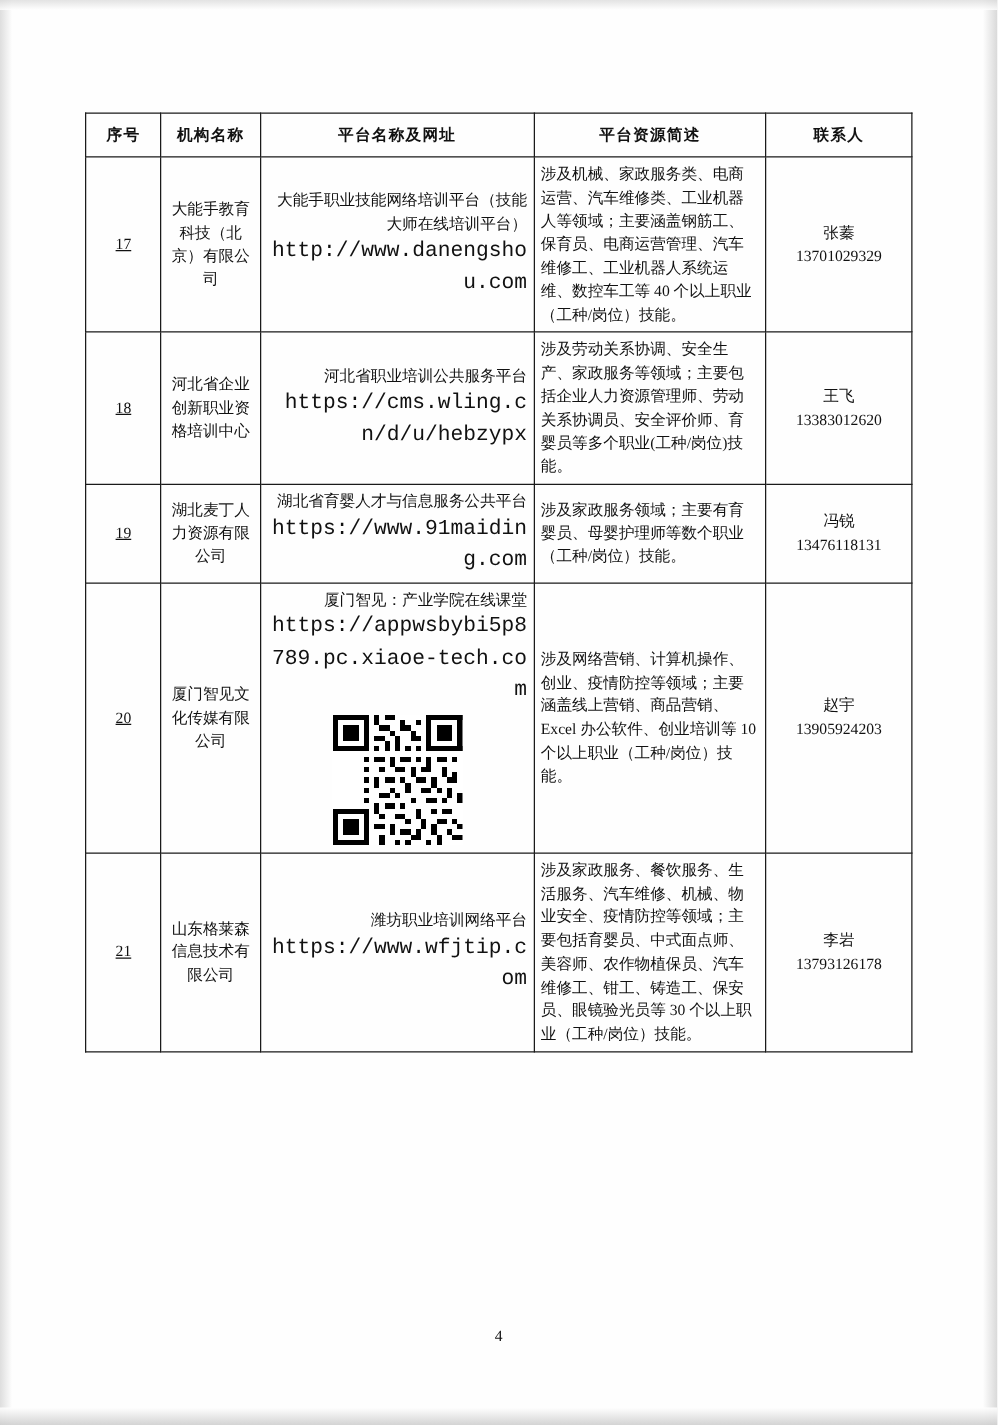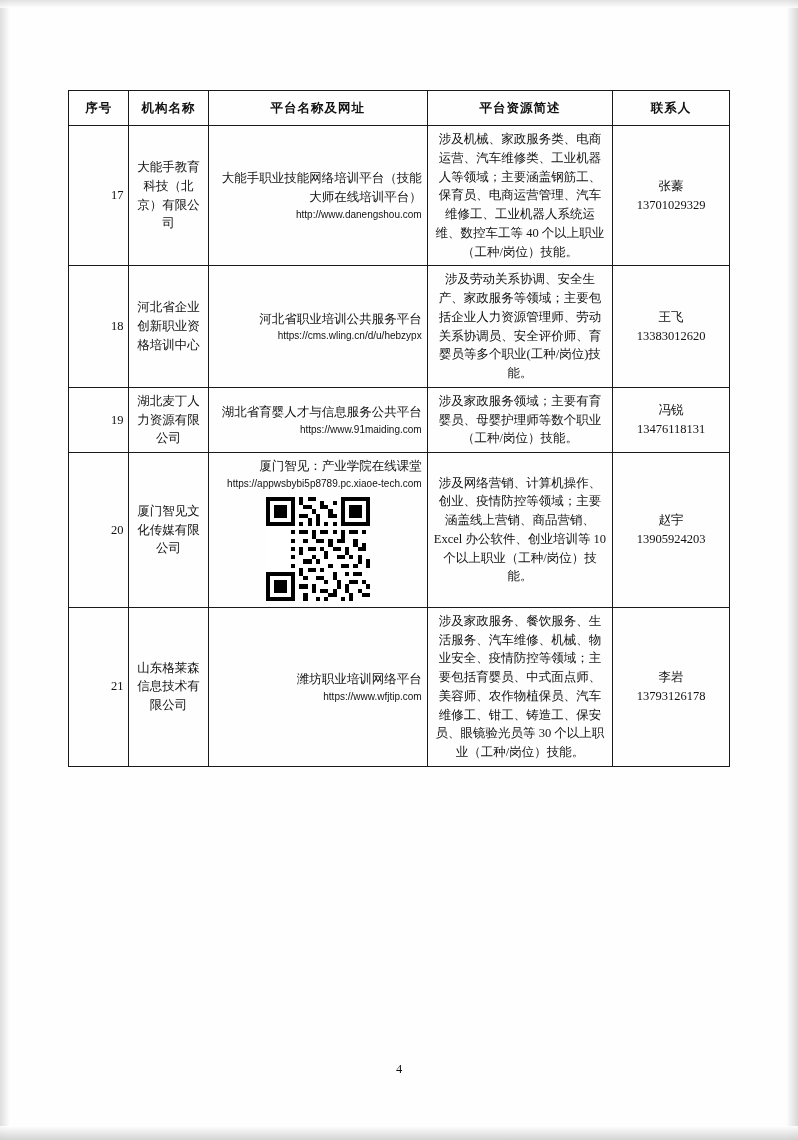--- a/index.html
+++ b/index.html
@@ -75,46 +75,47 @@
     font-size: 13px;
     letter-spacing: 1px;
   }
   .col-idx { width: 58px; text-align: center; }
   .col-org { width: 76px; text-align: center; }
   .col-plat { width: 210px; text-align: center; }
   .col-desc { width: 178px; text-align: left; }
   .col-contact { width: 112px; text-align: center; }
 
   td.idx {
-    text-align: right;
+    text-align: center;
     font-size: 13px;
+    text-decoration: underline;
   }
   td.org {
     text-align: center;
     line-height: 1.75;
     padding-left: 3px;
     padding-right: 3px;
   }
   td.plat {
     text-align: right;
     line-height: 1.7;
   }
   td.desc {
-    text-align: center;
+    text-align: left;
     line-height: 1.72;
     padding-left: 6px;
     padding-right: 6px;
   }
   td.contact {
     text-align: center;
     line-height: 1.8;
   }
   .mono {
-    font-family: Liberation Sans, sans-serif;
-    font-size: 10px;
+    font-family: Liberation Mono, monospace;
+    font-size: 17px;
     letter-spacing: 0px;
     word-break: break-all;
   }
   .plat-name {
     display: block;
   }
   .plat-sub {
     display: block;
   }
   .contact-name { display: block; text-align: center; }

